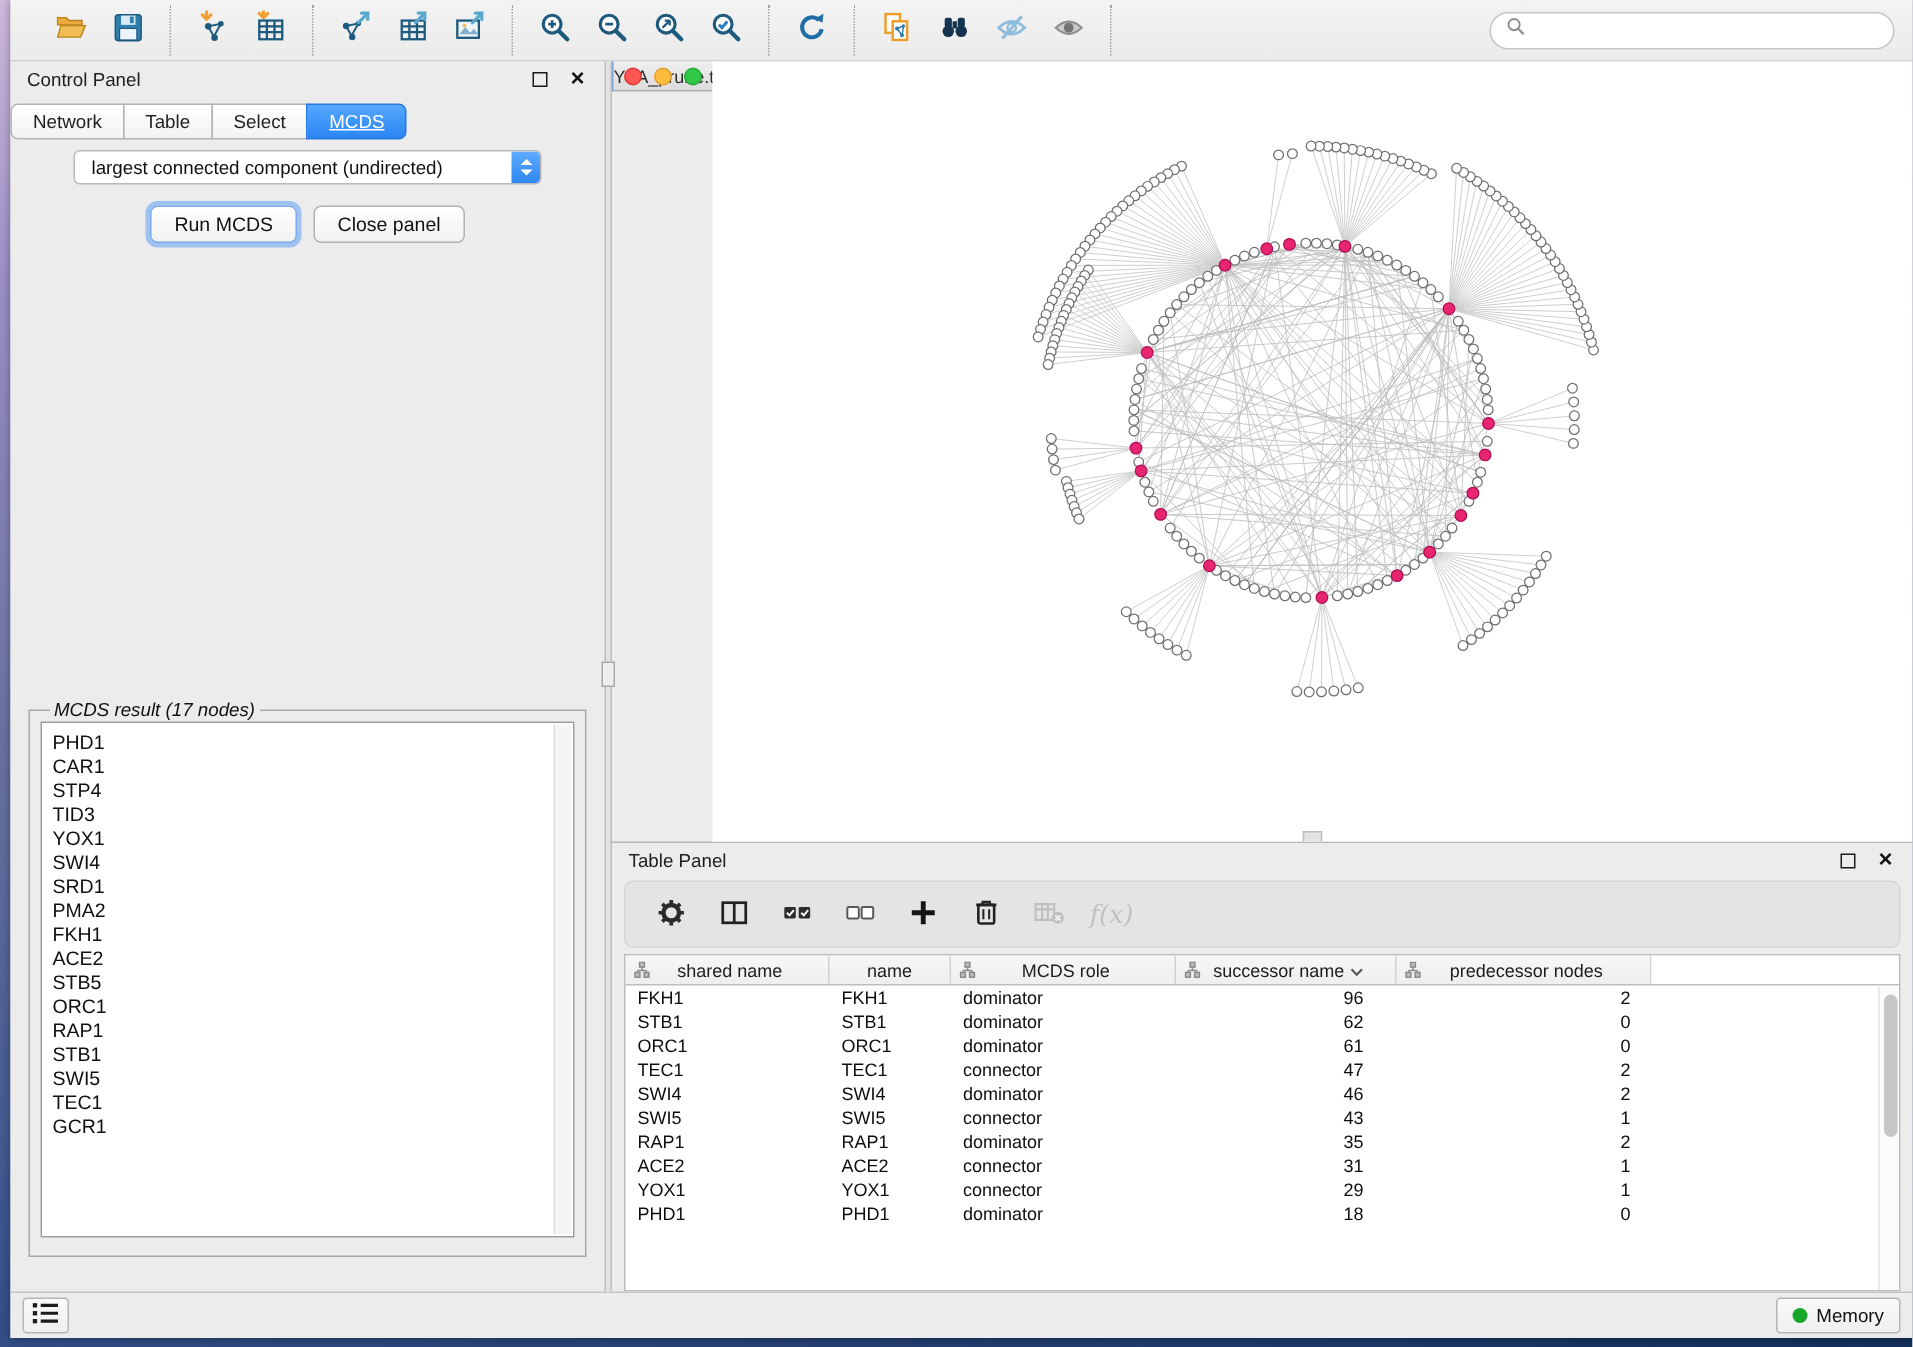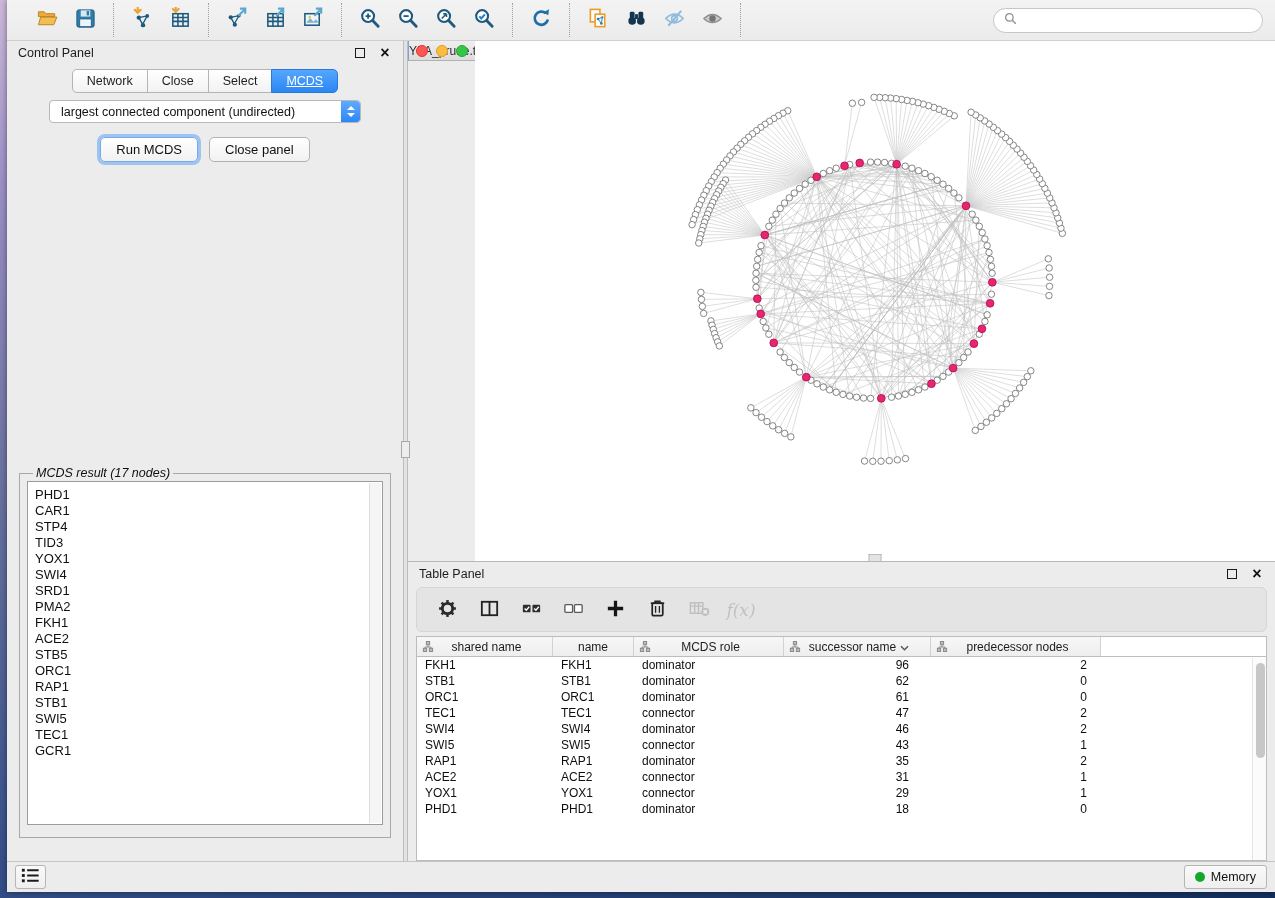--- a/index.html
+++ b/index.html
@@ -24,21 +24,21 @@
   .main { flex:1; display:flex; min-height:0; }
 
   
   .control-panel { width:396px; flex:none; background:#ececec; display:flex; flex-direction:column; }
   .panel-head { height:24px; flex:none; display:flex; align-items:center; padding:0 11px; font-size:12.5px; color:#1d1d1d; }
   .panel-btns { margin-left:auto; display:flex; align-items:center; gap:11px; }
   .float-btn,.close-btn { border:none; background:none; display:flex; align-items:center; justify-content:center; width:14px; height:14px; cursor:default; }
   .float-glyph { width:10px; height:10px; border:1.6px solid #1a1a1a; display:block; }
   .close-glyph { font-size:16px; font-weight:bold; color:#111; line-height:10px; }
 
-  .seg-tabs { display:flex; justify-content:center; padding:4px 0 7px; flex:none; }
+  .seg-tabs { display:flex; padding:4px 0 7px; flex:none; }
   .seg { font-size:12.5px; color:#1e1e1e; background:linear-gradient(#ffffff,#f2f2f2); border:1px solid #b4b4b4;
     padding:4px 14px; margin-left:-1px; cursor:default; }
   .seg:first-child { border-radius:5px 0 0 5px; margin-left:0; }
   .seg:last-child { border-radius:0 5px 5px 0;text-decoration:underline; }
   .seg.selected { background:linear-gradient(#55a7fd,#2b86f4); border-color:#2a78dd; color:#fff; }
 
   .cp-content { flex:none; text-align:center; }
   .opt-label { font-size:13px; color:#111; margin:22px 0 11px; }
   .dropdown { width:312px; height:23px; margin:0 auto; background:#fff; border:1px solid #b9b9b9; border-radius:4px;
     display:flex; align-items:center; overflow:hidden; }
@@ -307,21 +307,21 @@
             <button class="float-btn">
                 <span class="float-glyph"></span>
               </button>
             <button class="close-btn">
                 <span class="close-glyph">×</span>
               </button>
           </span>
         </div>
         <div class="seg-tabs" id="cpTabs">
             <button class="seg">Network</button>
-            <button class="seg">Close</button>
+            <button class="seg">Table</button>
             <button class="seg">Select</button>
             <button class="seg selected">MCDS</button>
           </div>
         <div class="cp-content">
           <div class="dropdown">
             <span class="dd-text">largest connected component (undirected)</span>
             <span class="dd-stepper">
                 <i class="up"></i>
                 <i class="dn"></i>
               </span>

